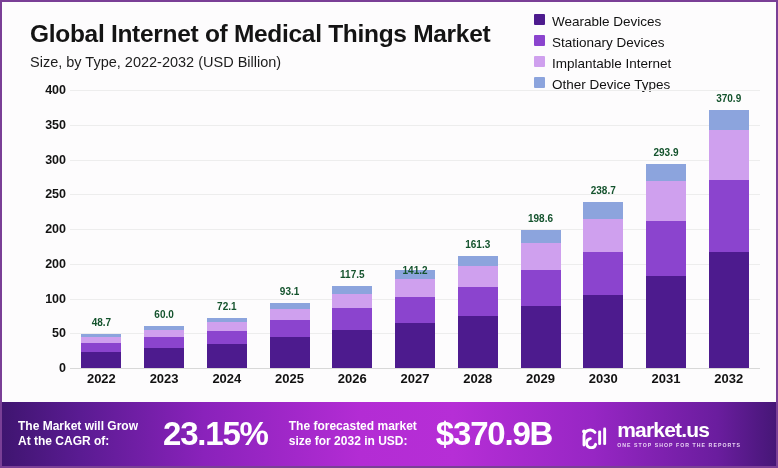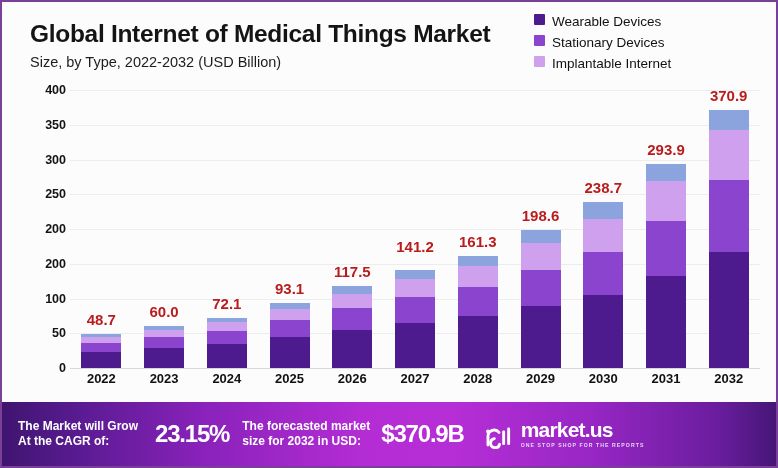--- a/index.html
+++ b/index.html
@@ -139,23 +139,23 @@
     width: 40px;
     display: flex;
     flex-direction: column;
     justify-content: flex-end;
   }
   .seg { width: 100%; }
   .bar-value {
     position: absolute;
     left: 50%;
     transform: translateX(-50%);
-    font-size: 15px;
-    font-weight: bold;
-    color: #b91c1c;
+    font-size: 10px;
+    font-weight: bold;
+    color: #14532d;
     white-space: nowrap;
   }
 
   #x-axis {
     position: absolute;
     left: 50px;
     top: 281px;
     right: 4px;
     display: flex;
     justify-content: space-around;
@@ -186,25 +186,25 @@
   }
   .banner-caption {
     color: #ffffff;
     font-size: 12px;
     font-weight: bold;
     line-height: 1.25;
     white-space: nowrap;
   }
   .banner-big {
     color: #ffffff;
-    font-size: 24px;
+    font-size: 33px;
     font-weight: bold;
     letter-spacing: -1.2px;
     white-space: nowrap;
-    margin: 0 11px;
+    margin: 0 19px;
   }
   #banner-cagr-caption { margin-right: 6px; }
   #banner-forecast-caption { margin-left: 2px; }
 
   #logo {
     display: flex;
     align-items: flex-end;
     gap: 6px;
     margin-left: 10px;
   }
@@ -241,20 +241,24 @@
         <span class="legend-swatch" style="background: rgb(77, 27, 142);"></span>
         <span class="legend-label">Wearable Devices</span>
       </div>
       <div class="legend-item">
         <span class="legend-swatch" style="background: rgb(139, 68, 206);"></span>
         <span class="legend-label">Stationary Devices</span>
       </div>
       <div class="legend-item">
         <span class="legend-swatch" style="background: rgb(207, 160, 238);"></span>
         <span class="legend-label">Implantable Internet</span>
+      </div>
+      <div class="legend-item">
+        <span class="legend-swatch" style="background: rgb(140, 164, 221);"></span>
+        <span class="legend-label">Other Device Types</span>
       </div>
     </div>
 
   <div id="plot">
     <div id="y-axis">
         <div class="y-tick" style="top: 278px;">0</div>
         <div class="y-tick" style="top: 243.25px;">50</div>
         <div class="y-tick" style="top: 208.5px;">100</div>
         <div class="y-tick" style="top: 173.75px;">200</div>
         <div class="y-tick" style="top: 139px;">200</div>
@@ -320,21 +324,21 @@
           </div>
           <div class="bar-value" style="bottom: 87.6625px;">117.5</div>
         </div>
         <div class="bar-col">
           <div class="bar-stack">
             <div class="seg" style="height: 9.313px; background: rgb(140, 164, 221);"></div>
             <div class="seg" style="height: 18.1395px; background: rgb(207, 160, 238);"></div>
             <div class="seg" style="height: 25.5065px; background: rgb(139, 68, 206);"></div>
             <div class="seg" style="height: 45.175px; background: rgb(77, 27, 142);"></div>
           </div>
-          <div class="bar-value" style="bottom: 113px; text-align: right;">141.2</div>
+          <div class="bar-value" style="bottom: 92px; text-align: right;">141.2</div>
         </div>
         <div class="bar-col">
           <div class="bar-stack">
             <div class="seg" style="height: 10.0775px; background: rgb(140, 164, 221);"></div>
             <div class="seg" style="height: 21.3365px; background: rgb(207, 160, 238);"></div>
             <div class="seg" style="height: 29.1205px; background: rgb(139, 68, 206);"></div>
             <div class="seg" style="height: 51.569px; background: rgb(77, 27, 142);"></div>
           </div>
           <div class="bar-value" style="bottom: 118.103px;">161.3</div>
         </div>

